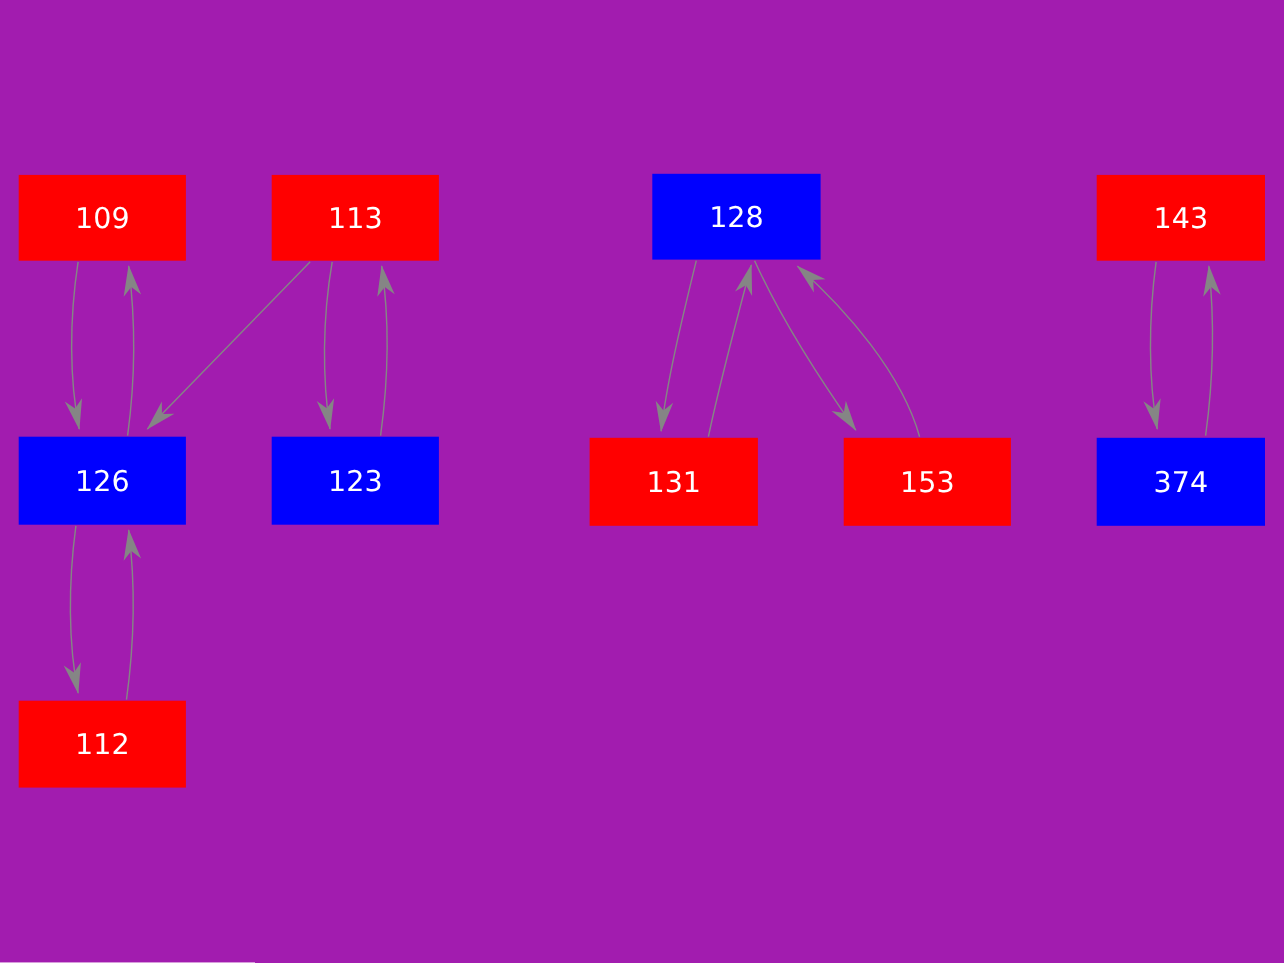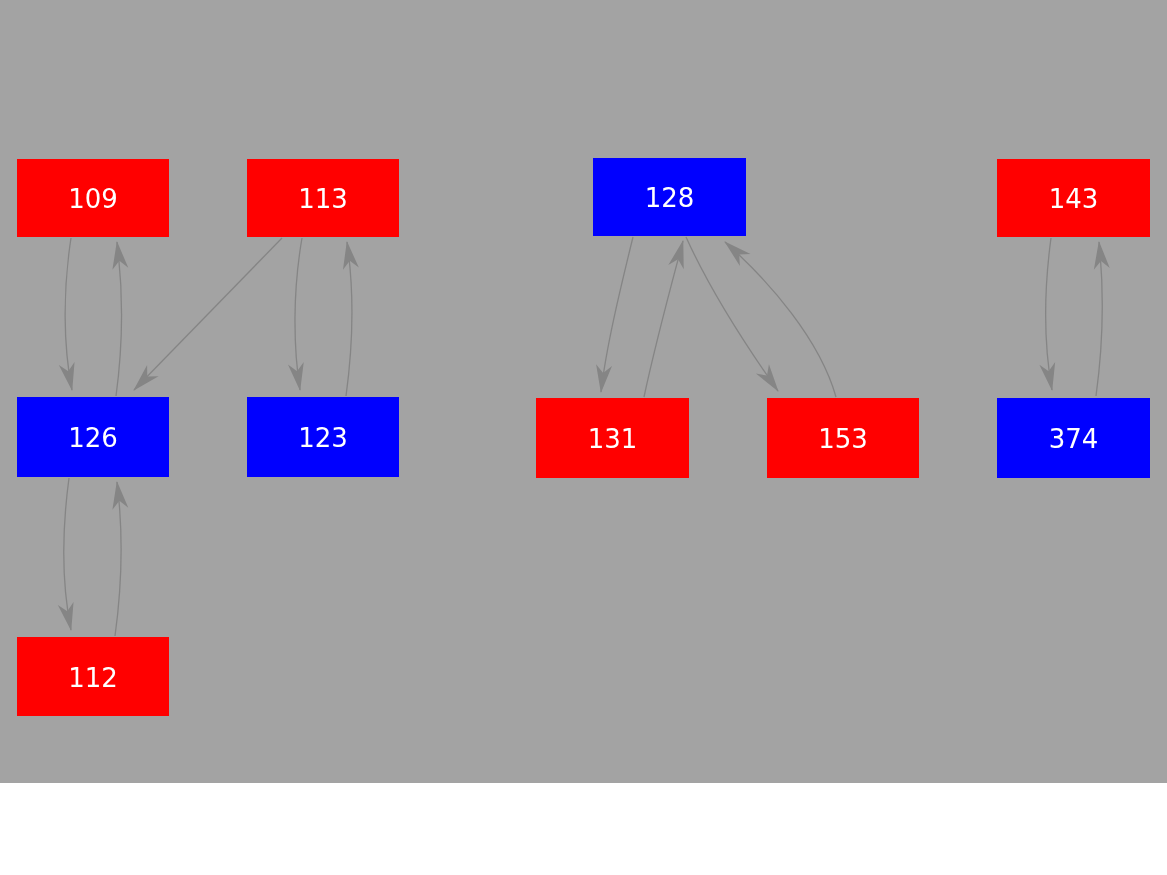--- a/index.html
+++ b/index.html
@@ -4,22 +4,22 @@
 <style>
   html, body {
     margin: 0;
     padding: 0;
     background: #ffffff;
     font-family: "DejaVu Sans", "Liberation Sans", sans-serif;
   }
   .stage {
     position: relative;
     width: 1167px;
-    height: 783px;
-    background: #a3a3a3;
+    height: 875px;
+    background: #a21caf;
     overflow: hidden;
   }
   svg.graph {
     position: absolute;
     left: 0;
     top: 0;
   }
   .node-label {
     font-family: "DejaVu Sans", "Liberation Sans", sans-serif;
     font-size: 26px;

